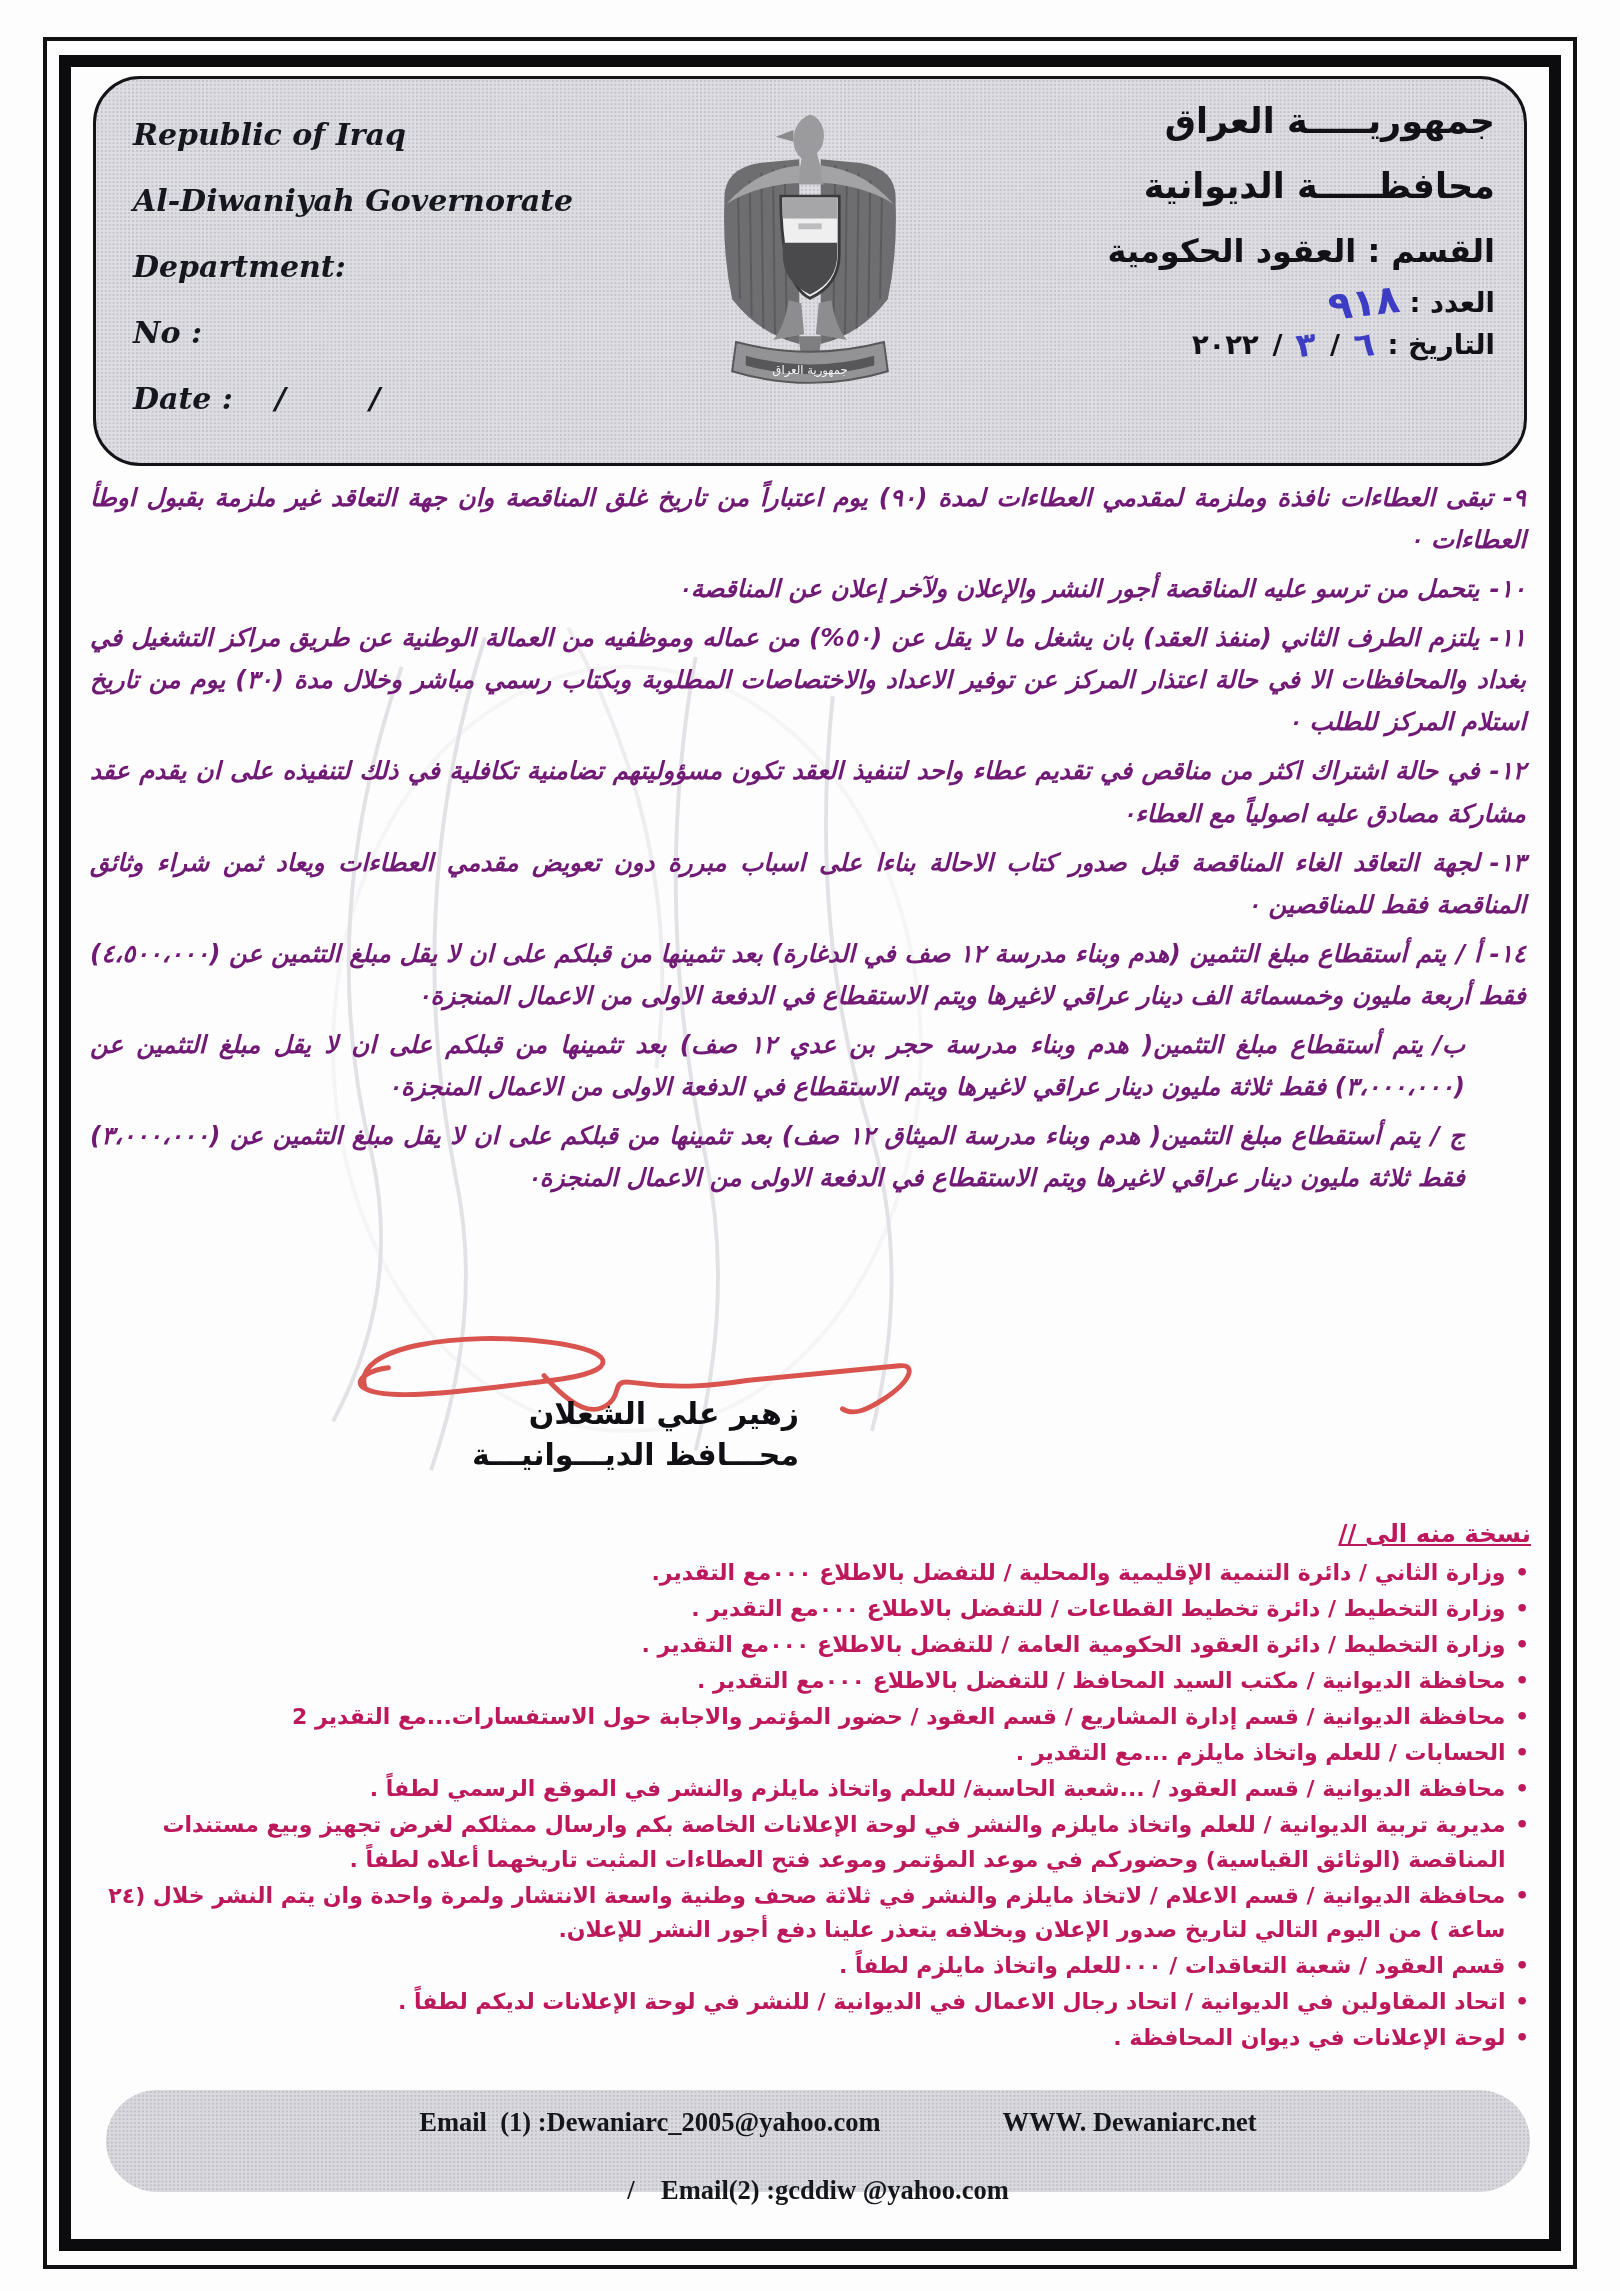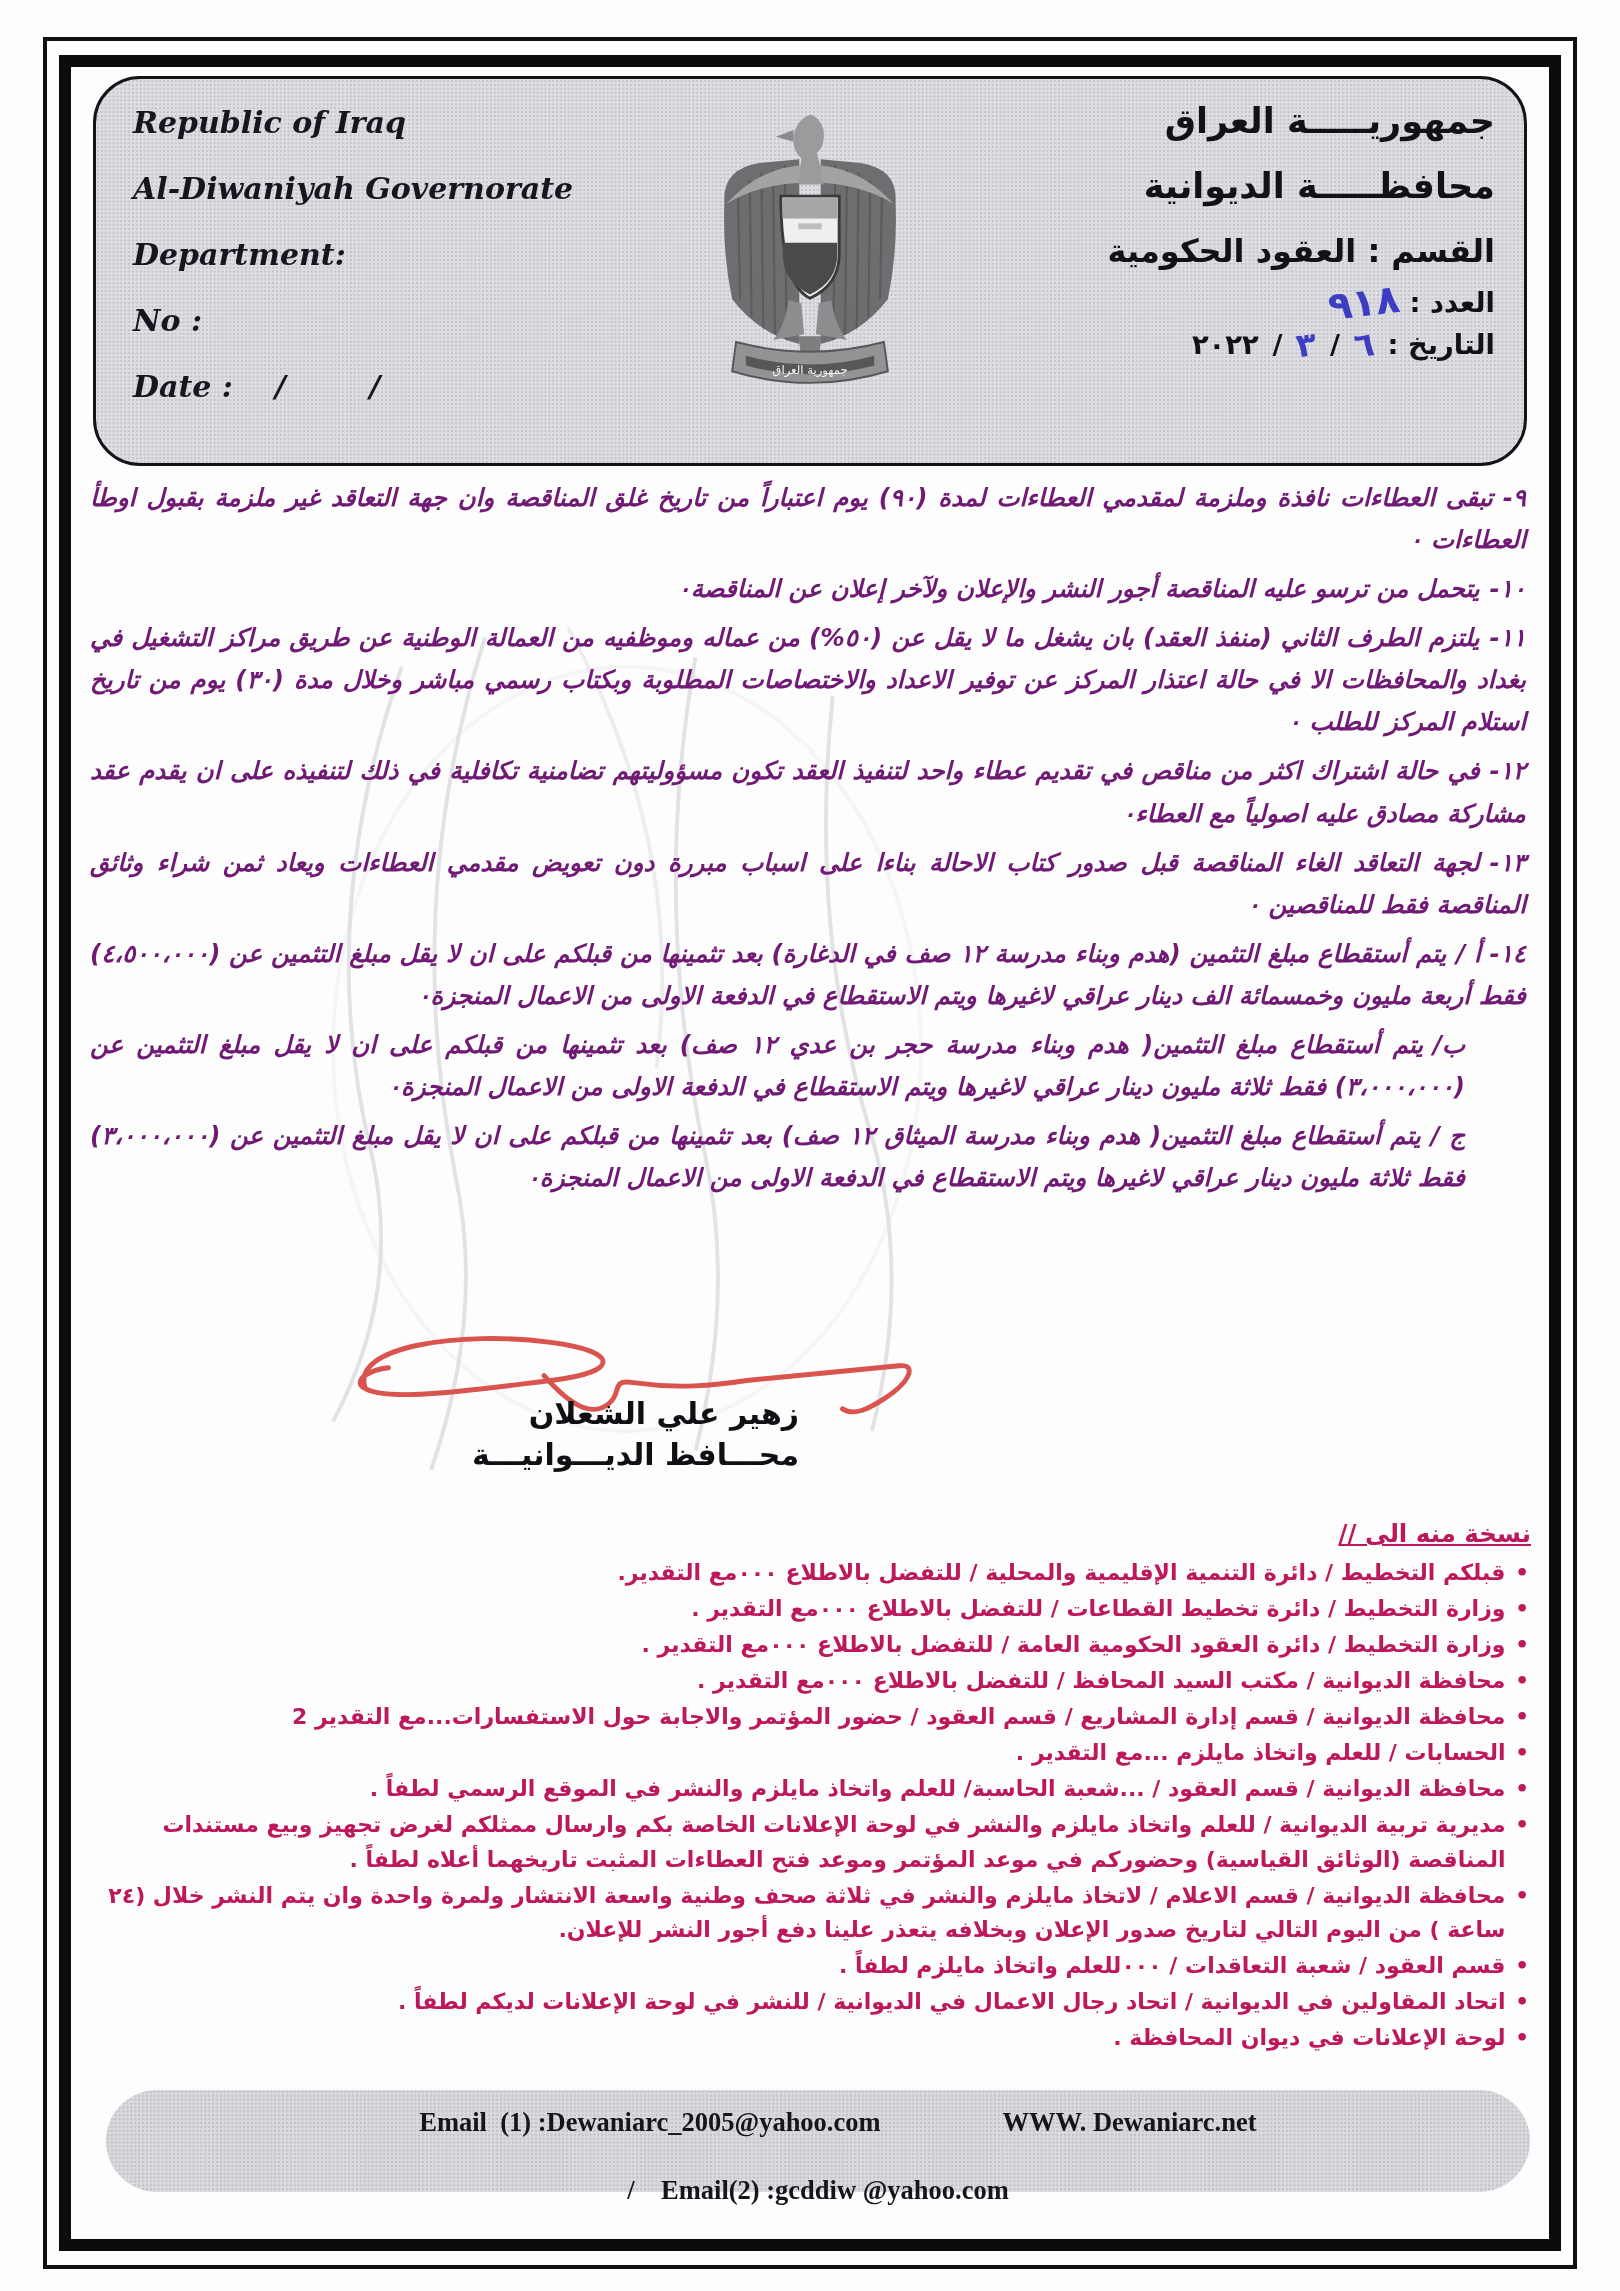--- a/index.html
+++ b/index.html
@@ -9,21 +9,21 @@
   .frame-thin{position:absolute;top:37px;left:43px;right:43px;bottom:23.5px;border:4.9px solid #111113;}
   .frame-thick{position:absolute;top:55px;left:59px;right:59px;bottom:41px;border:12.7px solid #0c0c0e;}
   
   .header-box{position:absolute;top:76px;left:93px;right:93px;height:384px;
               border:3.9px solid #141418;border-radius:47px;
               background-color:#dddde2;
               background-image:radial-gradient(#c3c3cc 1px, rgba(0,0,0,0) 1.2px);
               background-size:3.9px 3.9px;}
   .eng-block{position:absolute;left:37px;top:25.5px;color:#16161f;
              font-family:"DejaVu Serif",serif;font-style:italic;font-size:30px;font-weight:bold;}
-  .eng-block p{margin:0 0 31px 0;white-space:pre;}
+  .eng-block p{margin:12px 0 31px 0;white-space:pre;}
   .emblem{position:absolute;left:50%;transform:translateX(-50%);top:13.7px;width:214px;height:323px;}
   .ar-block{position:absolute;right:29px;top:21.6px;direction:rtl;text-align:right;color:#111116;}
   .ar-line{font-weight:bold;margin:0 0 25.5px 0;font-size:35px;letter-spacing:0;}
   .ar-line.section{font-size:32px;margin-bottom:13.7px;}
   .num-line{display:flex;direction:rtl;align-items:center;font-size:27.4px;font-weight:bold;margin-bottom:2px;gap:9.8px;}
   .hand{color:#3d3dc4;font-size:39px;font-weight:bold;transform:rotate(-7deg);line-height:1;}
   .hand.small{font-size:33px;}
   .date-line{display:flex;direction:rtl;align-items:center;font-size:27.4px;font-weight:bold;gap:13.7px;margin-top:5.9px;}
   
   .watermark{position:absolute;left:274px;top:608px;width:804px;height:921px;opacity:.55;pointer-events:none;}
@@ -157,21 +157,21 @@
     </g>
   </svg>
   <div class="sig-text">
     <p class="sig-name">زهير علي الشعلان</p>
     <p class="sig-title">محـــافظ الديـــوانيـــة</p>
   </div>
 
   <div class="copies">
     <p class="copies-heading">نسخة منه الى //</p>
     <ul>
-      <li><span>قبلكم التخطيط / دائرة التنمية الإقليمية والمحلية / للتفضل بالاطلاع ٠٠٠مع التقدير.</span></li>
+      <li><span>وزارة الثاني / دائرة التنمية الإقليمية والمحلية / للتفضل بالاطلاع ٠٠٠مع التقدير.</span></li>
       <li><span>وزارة التخطيط / دائرة تخطيط القطاعات / للتفضل بالاطلاع ٠٠٠مع التقدير .</span></li>
       <li><span>وزارة التخطيط / دائرة العقود الحكومية العامة / للتفضل بالاطلاع ٠٠٠مع التقدير .</span></li>
       <li><span>محافظة الديوانية / مكتب السيد المحافظ / للتفضل بالاطلاع ٠٠٠مع التقدير .</span></li>
       <li><span>محافظة الديوانية / قسم إدارة المشاريع / قسم العقود / حضور المؤتمر والاجابة حول الاستفسارات...مع التقدير 2</span></li>
       <li><span>الحسابات / للعلم واتخاذ مايلزم ...مع التقدير .</span></li>
       <li><span>محافظة الديوانية / قسم العقود / ...شعبة الحاسبة/ للعلم واتخاذ مايلزم والنشر في الموقع الرسمي لطفاً .</span></li>
       <li><span>مديرية تربية الديوانية / للعلم واتخاذ مايلزم والنشر في لوحة الإعلانات الخاصة بكم وارسال ممثلكم لغرض تجهيز وبيع مستندات المناقصة (الوثائق القياسية) وحضوركم في موعد المؤتمر وموعد فتح العطاءات المثبت تاريخهما أعلاه لطفاً .</span></li>
       <li><span>محافظة الديوانية / قسم الاعلام / لاتخاذ مايلزم والنشر في ثلاثة صحف وطنية واسعة الانتشار ولمرة واحدة وان يتم النشر خلال (٢٤ ساعة ) من اليوم التالي لتاريخ صدور الإعلان وبخلافه يتعذر علينا دفع أجور النشر للإعلان.</span></li>
       <li><span>قسم العقود / شعبة التعاقدات / ٠٠٠للعلم واتخاذ مايلزم لطفاً .</span></li>
       <li><span>اتحاد المقاولين في الديوانية / اتحاد رجال الاعمال في الديوانية / للنشر في لوحة الإعلانات لديكم لطفاً .</span></li>

